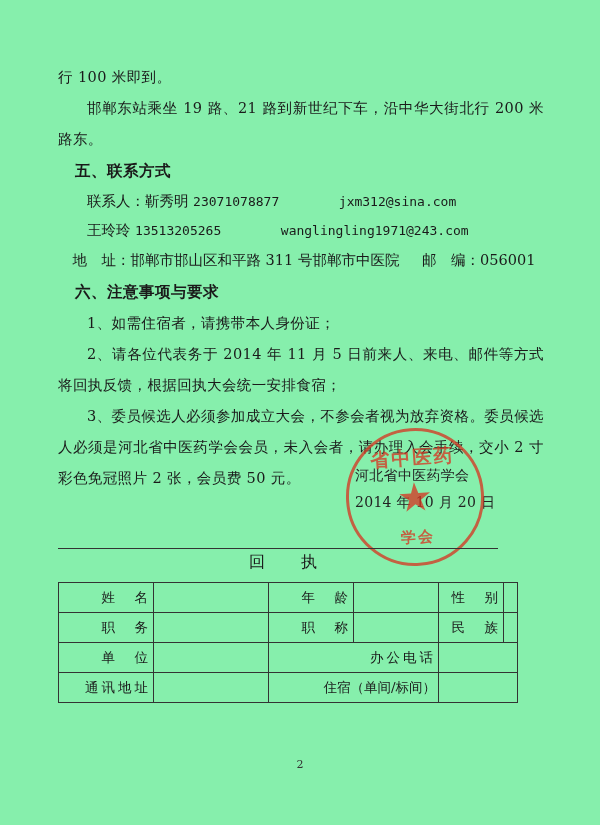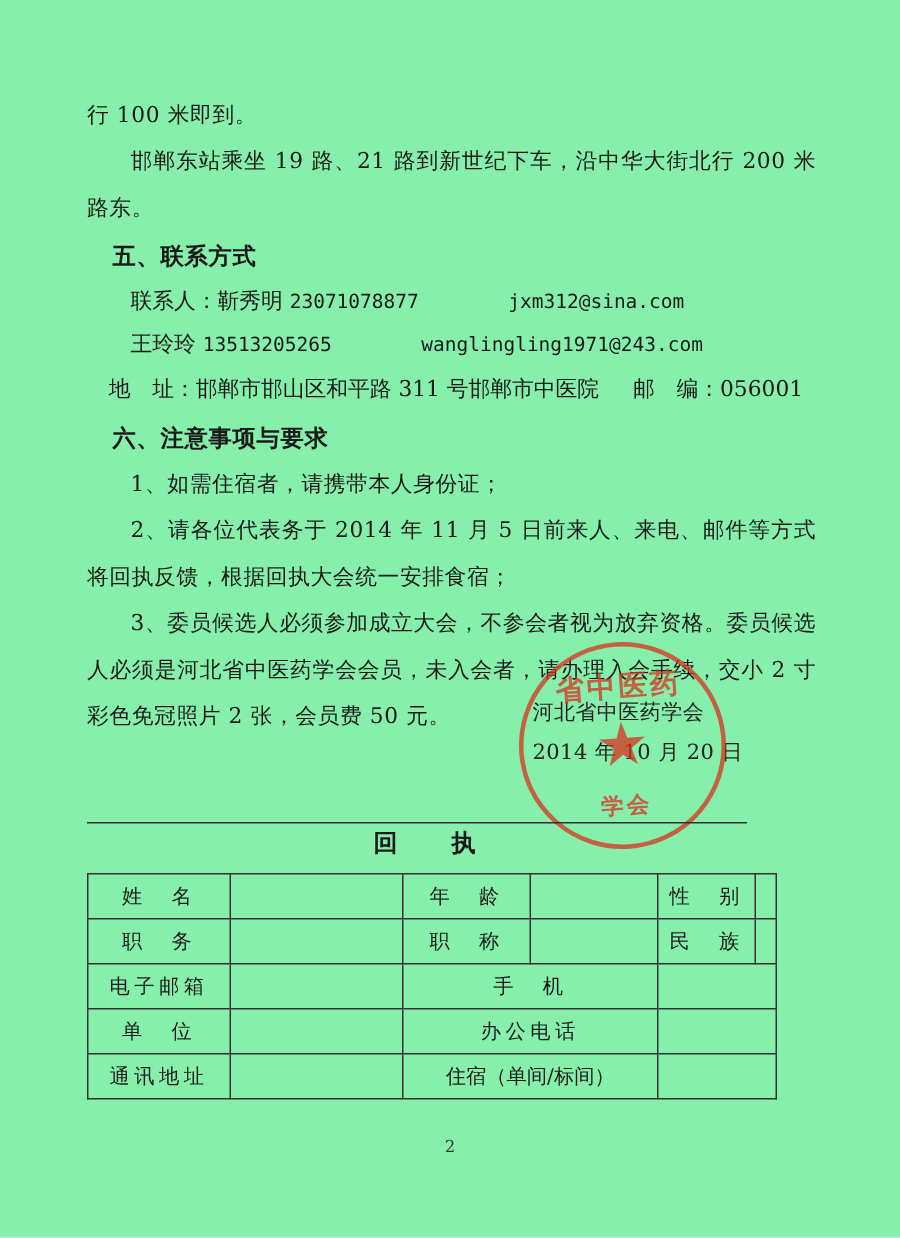--- a/index.html
+++ b/index.html
@@ -143,38 +143,38 @@
     border-top: 1.2px solid #333;
   }
   .receipt-title {
     position: absolute;
     left: 58px;
     top: 552px;
     width: 440px;
     text-align: center;
     font-family: "DejaVu Serif", serif;
     font-size: 16px;
-    font-weight: bold;
+    font-weight: normal;
     letter-spacing: 10px;
     padding-left: 10px;
   }
   table.receipt {
     position: absolute;
     left: 58px;
     top: 582px;
     width: 460px;
     border-collapse: collapse;
     table-layout: fixed;
   }
   table.receipt td {
     border: 1px solid #333;
     height: 29px;
     font-family: "DejaVu Serif", serif;
     font-size: 13.5px;
-    text-align: center;
+    text-align: right;
     letter-spacing: 3px;
     padding: 0 2px;
   }
   td.label { white-space: nowrap; }
   td.blank { letter-spacing: 0; }
   .note {
     position: absolute;
     left: 62px;
     top: 735px;
     font-family: "DejaVu Serif", serif;
@@ -257,26 +257,20 @@
     </tr>
     <tr>
       <td class="label">职　务</td>
       <td class="blank"></td>
       <td class="label">职　称</td>
       <td class="blank"></td>
       <td class="label">民　族</td>
       <td class="blank"></td>
     </tr>
     <tr>
-      <td class="label">电子邮箱</td>
-      <td class="blank"></td>
-      <td class="label" colspan="2">手　机</td>
-      <td class="blank" colspan="2"></td>
-    </tr>
-    <tr>
       <td class="label">单　位</td>
       <td class="blank"></td>
       <td class="label" colspan="2">办公电话</td>
       <td class="blank" colspan="2"></td>
     </tr>
     <tr>
       <td class="label">通讯地址</td>
       <td class="blank"></td>
       <td class="label" colspan="2" style="letter-spacing:0">住宿（单间/标间）</td>
       <td class="blank" colspan="2"></td>

